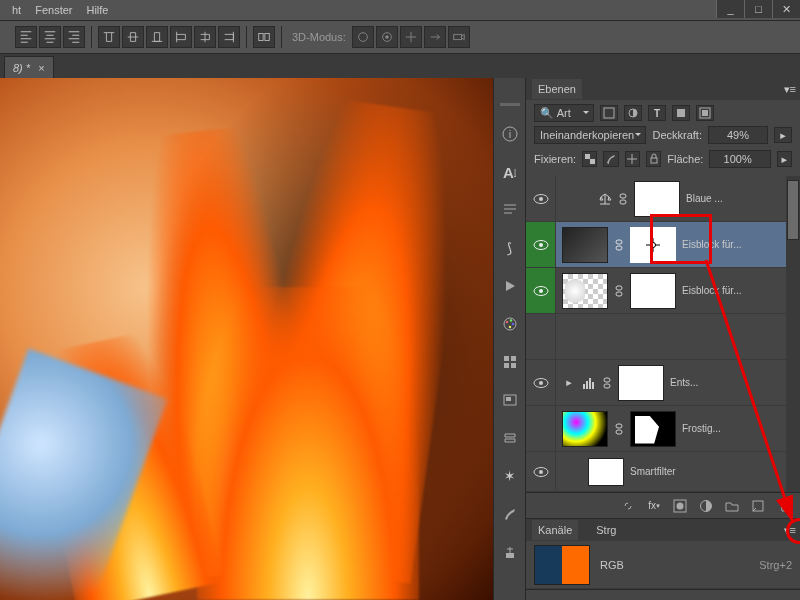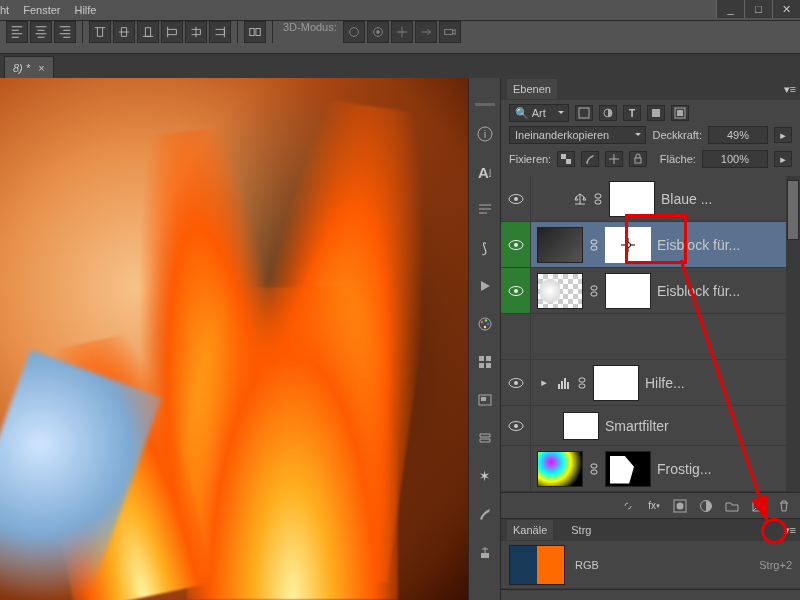--- a/index.html
+++ b/index.html
@@ -8,47 +8,47 @@
     --bg3:#3a3a3a;
     --bg4:#2e2e2e;
     --text:#c8c8c8;
     --text-dim:#9a9a9a;
     --accent:#1776cb;
     --highlight-red:#e60000;
   }
   *{box-sizing:border-box;font-family:Tahoma,Arial,sans-serif;font-size:11px;color:var(--text);}
   body{margin:0;background:var(--bg);width:800px;height:600px;overflow:hidden;position:relative;}
   
-  .menubar{height:20px;background:var(--bg);display:flex;align-items:center;padding:0 0;gap:14px;}
+  .menubar{height:20px;background:var(--bg);display:flex;align-items:center;padding:0 12px;gap:14px;}
   .menubar span{color:var(--text);}
   .winctrl{position:absolute;right:0;top:0;display:flex;}
   .winctrl div{width:28px;height:18px;background:var(--bg3);display:flex;align-items:center;justify-content:center;border-left:1px solid #666;cursor:pointer;}
   
-  .optbar{height:34px;background:var(--bg);border-top:1px solid #282828;border-bottom:1px solid #282828;display:flex;align-items:flex-start;padding:0 6px;gap:2px;}
+  .optbar{height:34px;background:var(--bg);border-top:1px solid #282828;border-bottom:1px solid #282828;display:flex;align-items:center;padding:0 15px;gap:2px;}
   .iconbtn{width:22px;height:22px;background:var(--bg3);border:1px solid #2a2a2a;display:flex;align-items:center;justify-content:center;cursor:pointer;flex:none;}
   .iconbtn svg{width:14px;height:14px;}
   .vsep{width:1px;height:22px;background:#2a2a2a;margin:0 4px;flex:none;}
   .optlabel{color:var(--text-dim);margin:0 4px;}
   .author-drop{margin-left:auto;height:20px;background:var(--bg3);border:1px solid #2a2a2a;padding:0 18px 0 6px;display:flex;align-items:center;position:relative;}
   .author-drop:after{content:"";position:absolute;right:5px;top:7px;border:4px solid transparent;border-top-color:var(--text);}
   
   .doctabs{height:24px;background:var(--bg3);display:flex;align-items:flex-end;padding-left:4px;}
   .doctab{height:22px;background:var(--bg);border:1px solid #282828;border-bottom:none;padding:0 8px;display:flex;align-items:center;gap:8px;font-style:italic;}
   .doctab .x{font-style:normal;cursor:pointer;}
   
   .workarea{position:absolute;top:78px;left:0;right:0;bottom:0;display:flex;}
   .canvas{flex:1;background:#2a2a2a;position:relative;overflow:hidden;}
   .canvas-img{position:absolute;inset:0;}
   
   .dockstrip{width:32px;background:var(--bg2);border-left:1px solid #282828;display:flex;flex-direction:column;align-items:center;padding-top:22px;gap:14px;}
   .dockstrip .grip{height:8px;width:100%;display:flex;justify-content:center;align-items:center;}
   .dockstrip .grip:before{content:"";width:20px;height:3px;background:#666;}
   .dockicon{width:24px;height:24px;display:flex;align-items:center;justify-content:center;cursor:pointer;}
   
-  .panels{width:300px;background:var(--bg2);border-left:1px solid #282828;display:flex;flex-direction:column;position:relative;}
+  .panels{width:275px;background:var(--bg2);border-left:1px solid #282828;display:flex;flex-direction:column;position:relative;}
   .panel{border-bottom:1px solid #282828;}
   .paneltabs{height:22px;background:var(--bg3);display:flex;align-items:center;padding-left:6px;gap:12px;}
   .paneltabs .tab{padding:4px 6px;cursor:pointer;}
   .paneltabs .tab.active{background:var(--bg2);}
   .paneltabs .menu{margin-left:auto;margin-right:4px;cursor:pointer;}
   .layer-opts{padding:4px 8px;display:flex;flex-direction:column;gap:4px;}
   .row{display:flex;align-items:center;gap:6px;}
   .dropdown{height:18px;background:var(--bg3);border:1px solid #2a2a2a;padding:0 16px 0 5px;position:relative;display:flex;align-items:center;min-width:60px;}
   .dropdown:after{content:"";position:absolute;right:4px;top:6px;border:3px solid transparent;border-top-color:var(--text);}
   .numbox{height:18px;background:var(--bg3);border:1px solid #2a2a2a;padding:0 18px;display:flex;align-items:center;min-width:34px;justify-content:flex-end;}
@@ -59,21 +59,21 @@
   .layer{display:flex;align-items:center;height:46px;border-bottom:1px solid #3a3a3a;position:relative;}
   .layer.sel{background:#5a7290;}
   .eye{width:30px;height:100%;display:flex;align-items:center;justify-content:center;border-right:1px solid #3a3a3a;cursor:pointer;}
   .eye.green{background:#2e7d32;}
   .layerbody{flex:1;display:flex;align-items:center;gap:6px;padding:0 6px;overflow:hidden;}
   .thumb{width:46px;height:36px;background:#777;border:1px solid #222;flex:none;position:relative;}
   .thumb.mask{background:#fff;}
   .thumb.trans{background:repeating-conic-gradient(#ccc 0 25%,#fff 0 50%) 0 0/10px 10px;}
   .thumb.black{background:#000;}
   .linkicn{width:10px;flex:none;display:flex;align-items:center;justify-content:center;}
-  .layername{white-space:nowrap;overflow:hidden;text-overflow:ellipsis;flex:1;font-size:14px;}
+  .layername{white-space:nowrap;overflow:hidden;text-overflow:ellipsis;flex:1;font-size:10px;}
   .layer .expand{width:14px;text-align:center;cursor:pointer;}
   
   .layerfoot{height:26px;border-top:1px solid #282828;display:flex;align-items:center;justify-content:flex-end;gap:10px;padding:0 8px;}
   .footicon{width:16px;height:16px;display:flex;align-items:center;justify-content:center;cursor:pointer;}
   
   .channels{padding:0;}
   .chanrow{display:flex;align-items:center;height:48px;padding:0 8px;gap:10px;border-bottom:1px solid #3a3a3a;}
   .chanthumb{width:56px;height:40px;background:linear-gradient(90deg,#183a5a 0 50%,#ff6a00 50% 100%);border:1px solid #222;}
   .chansc{margin-left:auto;color:var(--text-dim);}
   
@@ -450,53 +450,53 @@
                 <rect x="7" y="2" width="2" height="11" fill="#ccc"></rect>
                 <rect x="10" y="6" width="2" height="7" fill="#ccc"></rect>
               </svg>
             <div class="linkicn">
                 <svg width="8" height="12">
                   <rect x="1" y="1" width="6" height="4" rx="2" stroke="#ccc" fill="none"></rect>
                   <rect x="1" y="7" width="6" height="4" rx="2" stroke="#ccc" fill="none"></rect>
                 </svg>
               </div>
             <div class="thumb mask"></div>
-            <span class="layername">Hilfe...</span>
-          </div>
-        </div>
-
-        <div class="layer" style="height:40px;">
-          <div class="eye">
-              <svg width="16" height="12" viewBox="0 0 16 12">
-                <ellipse cx="8" cy="6" rx="7" ry="4.5" stroke="#ccc" fill="none"></ellipse>
-                <circle cx="8" cy="6" r="2" fill="#ccc"></circle>
-              </svg>
-            </div>
-          <div class="layerbody">
-            <span style="width:20px"></span>
-            <div class="thumb mask" style="width:36px;height:28px;"></div>
-            <span class="layername">Smartfilter</span>
+            <span class="layername">Ents...</span>
           </div>
         </div>
 
         <div class="layer">
           <div class="eye"></div>
           <div class="layerbody">
             <div class="thumb" style="background:radial-gradient(circle at 30% 30%,#f0f,#0ff 30%,#ff0 50%,#000 80%);"></div>
             <div class="linkicn">
                 <svg width="8" height="12">
                   <rect x="1" y="1" width="6" height="4" rx="2" stroke="#ccc" fill="none"></rect>
                   <rect x="1" y="7" width="6" height="4" rx="2" stroke="#ccc" fill="none"></rect>
                 </svg>
               </div>
             <div class="thumb black">
                 <div style="position:absolute;left:4px;top:4px;width:24px;height:28px;background:#fff;clip-path:polygon(0 0,60% 0,100% 40%,80% 100%,0 100%);"></div>
               </div>
             <span class="layername">Frostig...</span>
             <span style="margin-left:auto">▴</span>
+          </div>
+        </div>
+
+        <div class="layer" style="height:40px;">
+          <div class="eye">
+              <svg width="16" height="12" viewBox="0 0 16 12">
+                <ellipse cx="8" cy="6" rx="7" ry="4.5" stroke="#ccc" fill="none"></ellipse>
+                <circle cx="8" cy="6" r="2" fill="#ccc"></circle>
+              </svg>
+            </div>
+          <div class="layerbody">
+            <span style="width:20px"></span>
+            <div class="thumb mask" style="width:36px;height:28px;"></div>
+            <span class="layername">Smartfilter</span>
           </div>
         </div>
 
         <div class="scrollbar">
           <div class="scrollthumb" style="top:4px;height:60px;"></div>
         </div>
       </div>
 
       <div class="layerfoot">
         <div class="footicon">

